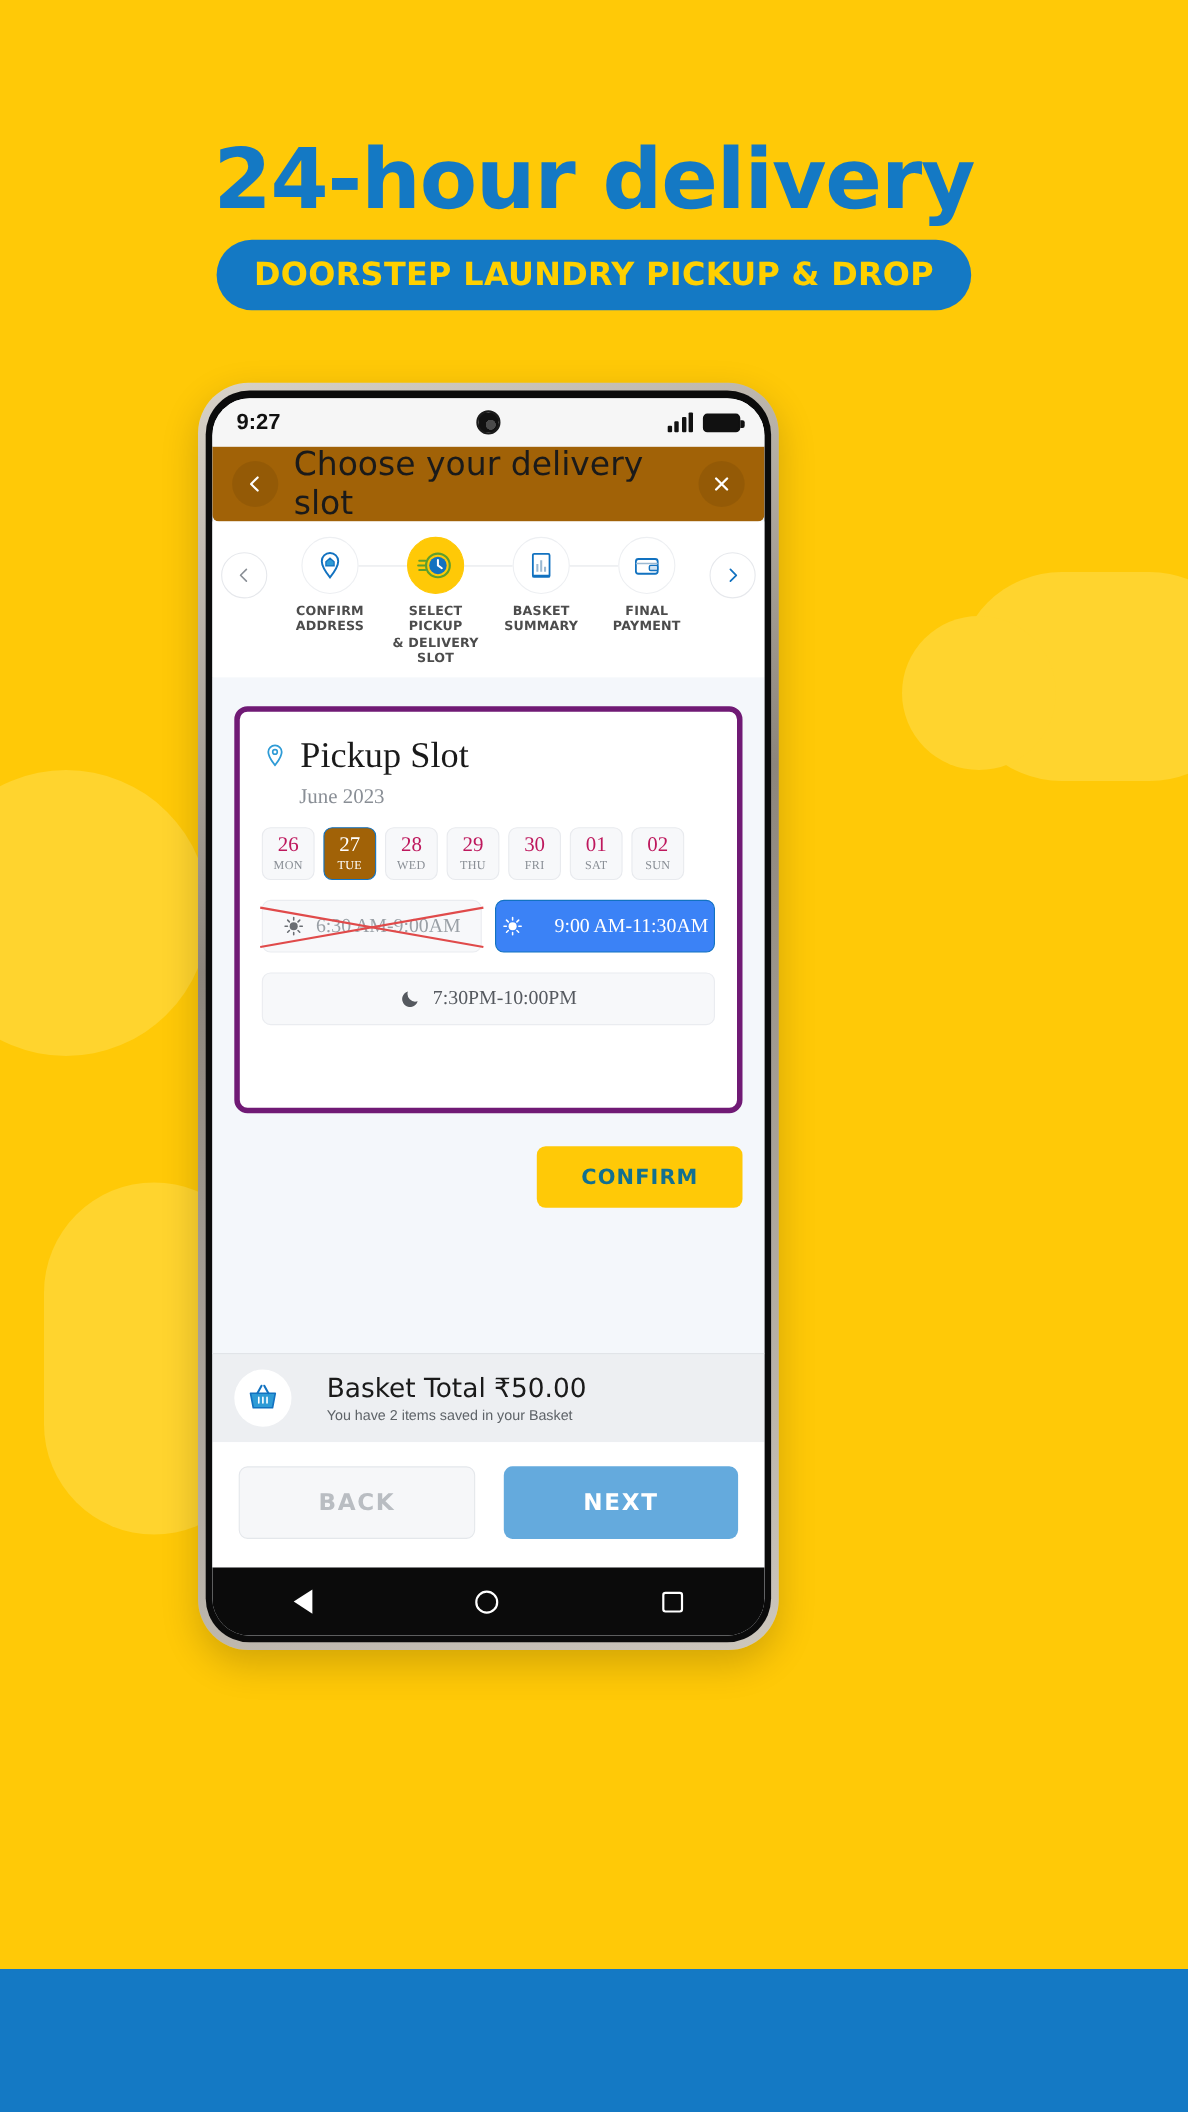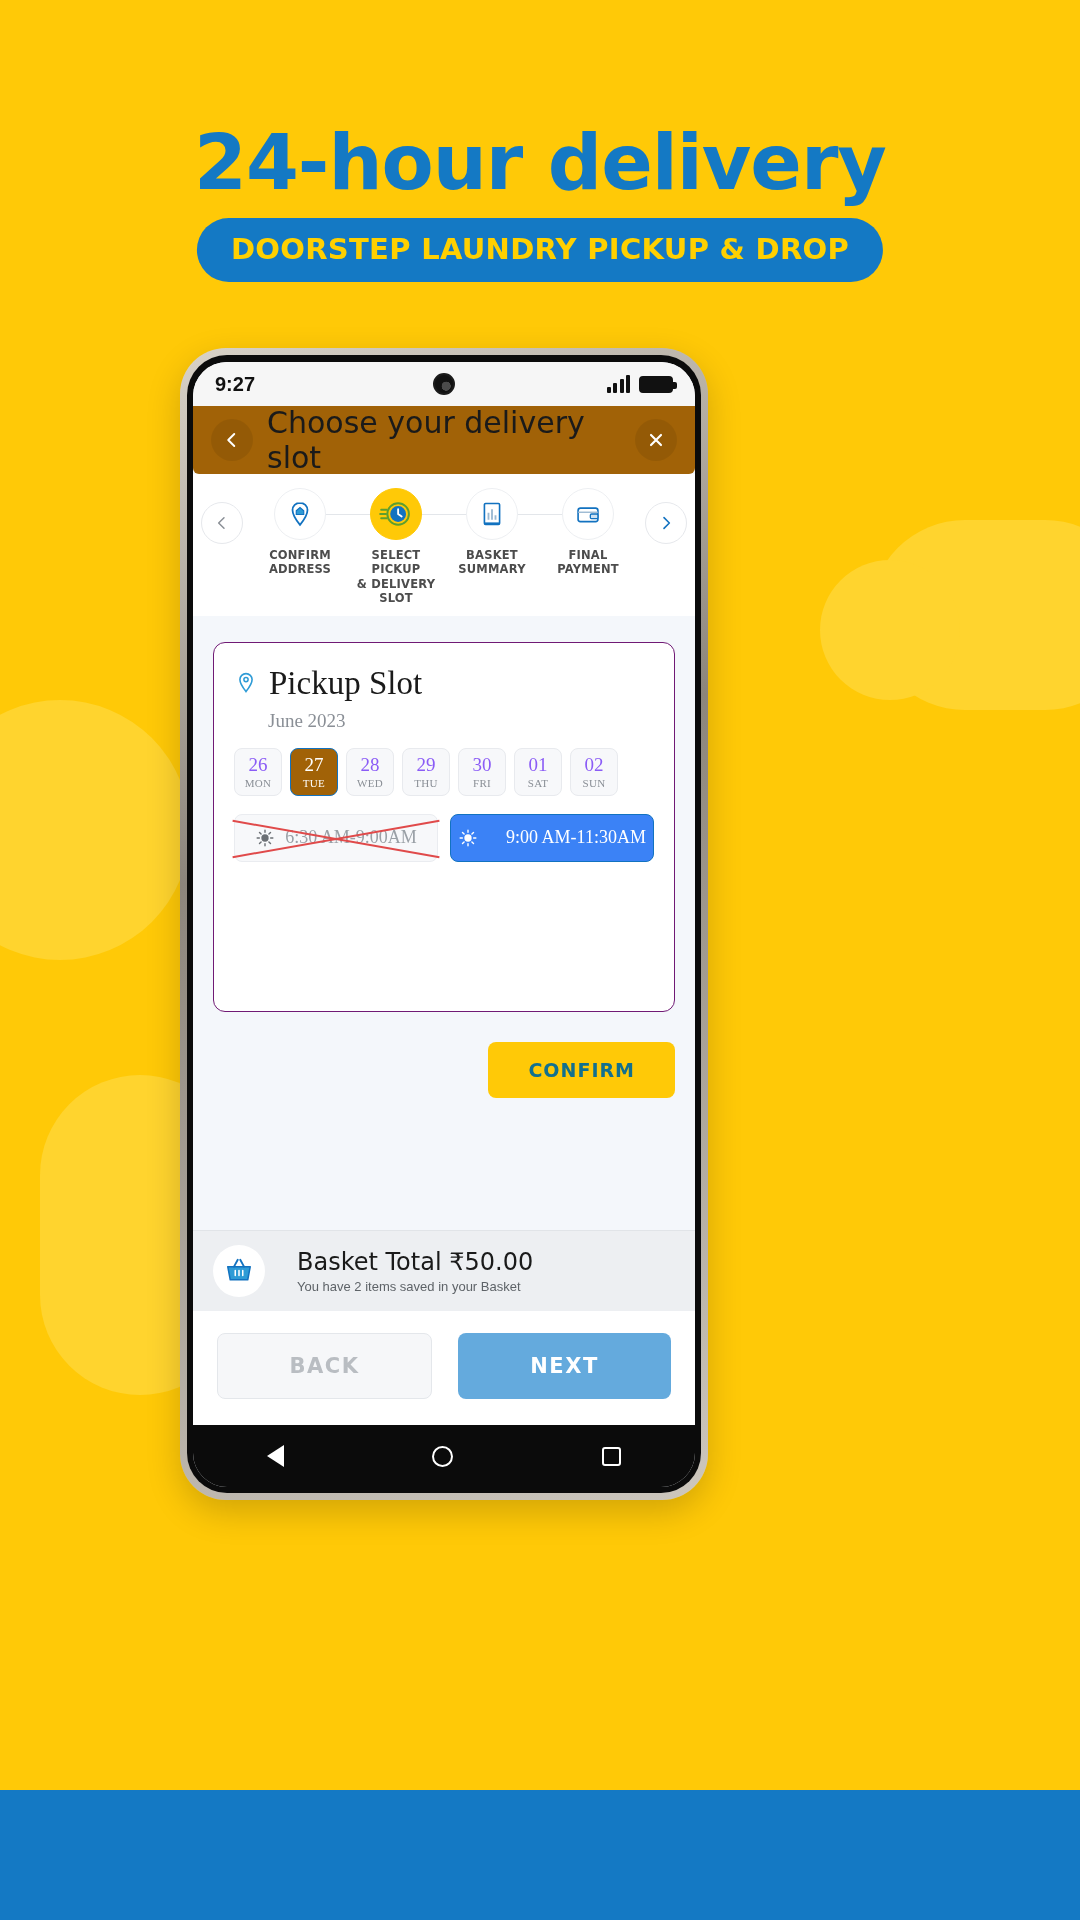--- a/index.html
+++ b/index.html
@@ -131,42 +131,42 @@
   }
   .connector {
     position: absolute; top: 26px; left: 74px; width: 44px; height: 1px;
     background: #E3E6EA;
   }
 
   
   .body-area { flex: 1; background: #F4F7FB; padding: 26px 20px 0 20px; overflow: hidden; }
 
   .card {
-    background: #fff; border: 1px solid #701a75; border-radius: 12px;
+    background: #fff; border: 5px solid #701a75; border-radius: 12px;
     padding: 22px 20px 26px 20px;
     min-height: 370px;
   }
   .card-title-row { display: flex; align-items: center; gap: 11px; }
   .card-title {
     font-size: 33px; color: #1a1a1a;
     font-family: "Liberation Serif", serif;
   }
   .card-sub {
     margin: 8px 0 0 34px; font-size: 19px; color: #8A8F96;
     font-family: "Liberation Serif", serif;
   }
 
   .dates { display: flex; gap: 8px; margin: 16px 0 0 0; }
   .date-chip {
     width: 48px; height: 48px; border-radius: 8px;
     background: #F7F8FA; border: 1px solid #E8EAEE;
     display: flex; flex-direction: column; align-items: center; justify-content: center;
     font-family: "Liberation Serif", serif;
   }
-  .date-chip .dnum { font-size: 19px; color: #8b5cf6; line-height: 1; }
+  .date-chip .dnum { font-size: 19px; color: #be185d; line-height: 1; }
   .date-chip .dday { font-size: 11px; color: #8A8F96; margin-top: 3px; letter-spacing:.3px; }
   .date-chip.selected { background: #a16207; border-color: #1272C0; }
   .date-chip.selected .dnum, .date-chip.selected .dday { color: #fff; }
 
   .slot-row { display: flex; gap: 12px; margin-top: 18px; }
   .slot {
     flex: 1; height: 48px; border-radius: 8px;
     background: #F7F8FA; border: 1px solid #EAECF0;
     display: flex; align-items: center; justify-content: center; gap: 10px;
     font-size: 18px; color: #55595F; position: relative;
@@ -409,20 +409,26 @@
               <circle cx="12" cy="12" r="4.4" fill="#fff"></circle>
               <g stroke="#fff" stroke-width="1.7" stroke-linecap="round">
                 <path d="M12 2.6v2.6M12 18.8v2.6M2.6 12h2.6M18.8 12h2.6M5.4 5.4l1.9 1.9M16.7 16.7l1.9 1.9M18.6 5.4l-1.9 1.9M7.3 16.7l-1.9 1.9"></path>
               </g>
             </svg>
             <span>9:00 AM-11:30AM</span>
           </div>
         </div>
 
         <div class="slot-row">
+          <div class="slot">
+            <svg width="20" height="20" viewBox="0 0 24 24">
+              <path d="M20 14.6A8.4 8.4 0 0 1 9.4 4 8.6 8.6 0 1 0 20 14.6z" fill="#55595F"></path>
+            </svg>
+            <span>7:30PM-10:00PM</span>
+          </div>
         </div>
       </div>
 
       <div class="confirm-wrap">
         <button class="confirm-btn">CONFIRM</button>
       </div>
     </div>
 
     <div class="basket">
       <div class="basket-icon">

